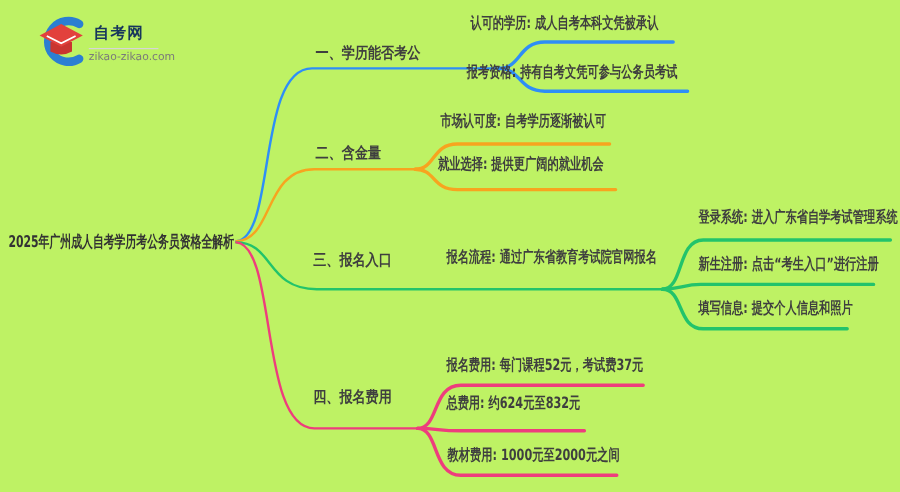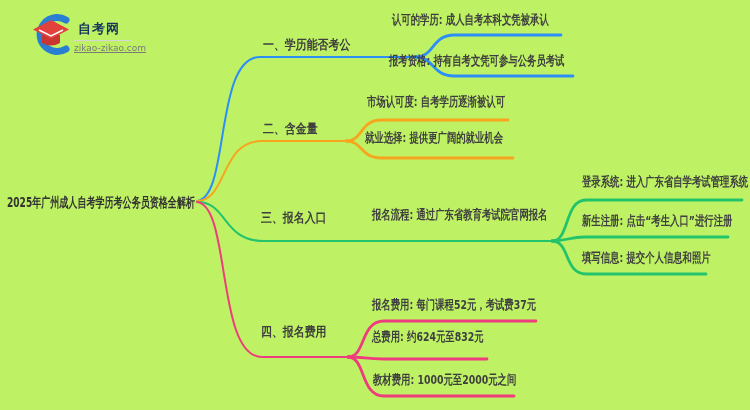--- a/index.html
+++ b/index.html
@@ -17,21 +17,21 @@
   svg.links{position:absolute;left:0;top:0;}
   svg.links path{fill:none;stroke-linecap:round;stroke-linejoin:round;}
   .p-main{stroke-width:2;}
   .p-leaf{stroke-width:2.8;}
   
   .logo{position:absolute;left:28px;top:12px;width:120px;height:46px;cursor:pointer;}
   .logo-icon{position:absolute;left:0;top:0;}
   .logo-title{position:absolute;left:50px;top:9px;font-size:13px;line-height:16px;
     font-weight:800;color:#17365c;letter-spacing:1px;}
   .logo-divider{position:absolute;left:46px;top:28px;width:58px;height:1px;background:#d6d6d6;}
-  .logo-sub{position:absolute;left:46px;top:30px;font-size:9px;line-height:12px;color:#7a7a7a;text-decoration:underline;}
+  .logo-sub{position:absolute;left:46px;top:30px;font-size:9px;line-height:12px;color:#7a7a7a;}
   
   #root{left:7px;top:194px;}
   #b1l{left:263px;top:37px;}
   #b1c0{left:392px;top:12px;}
   #b1c1{left:389px;top:53px;}
   #b2l{left:263px;top:121px;}
   #b2c0{left:367px;top:94px;}
   #b2c1{left:365px;top:130px;}
   #b3l{left:261px;top:210px;}
   #b3c0{left:372px;top:207px;}

